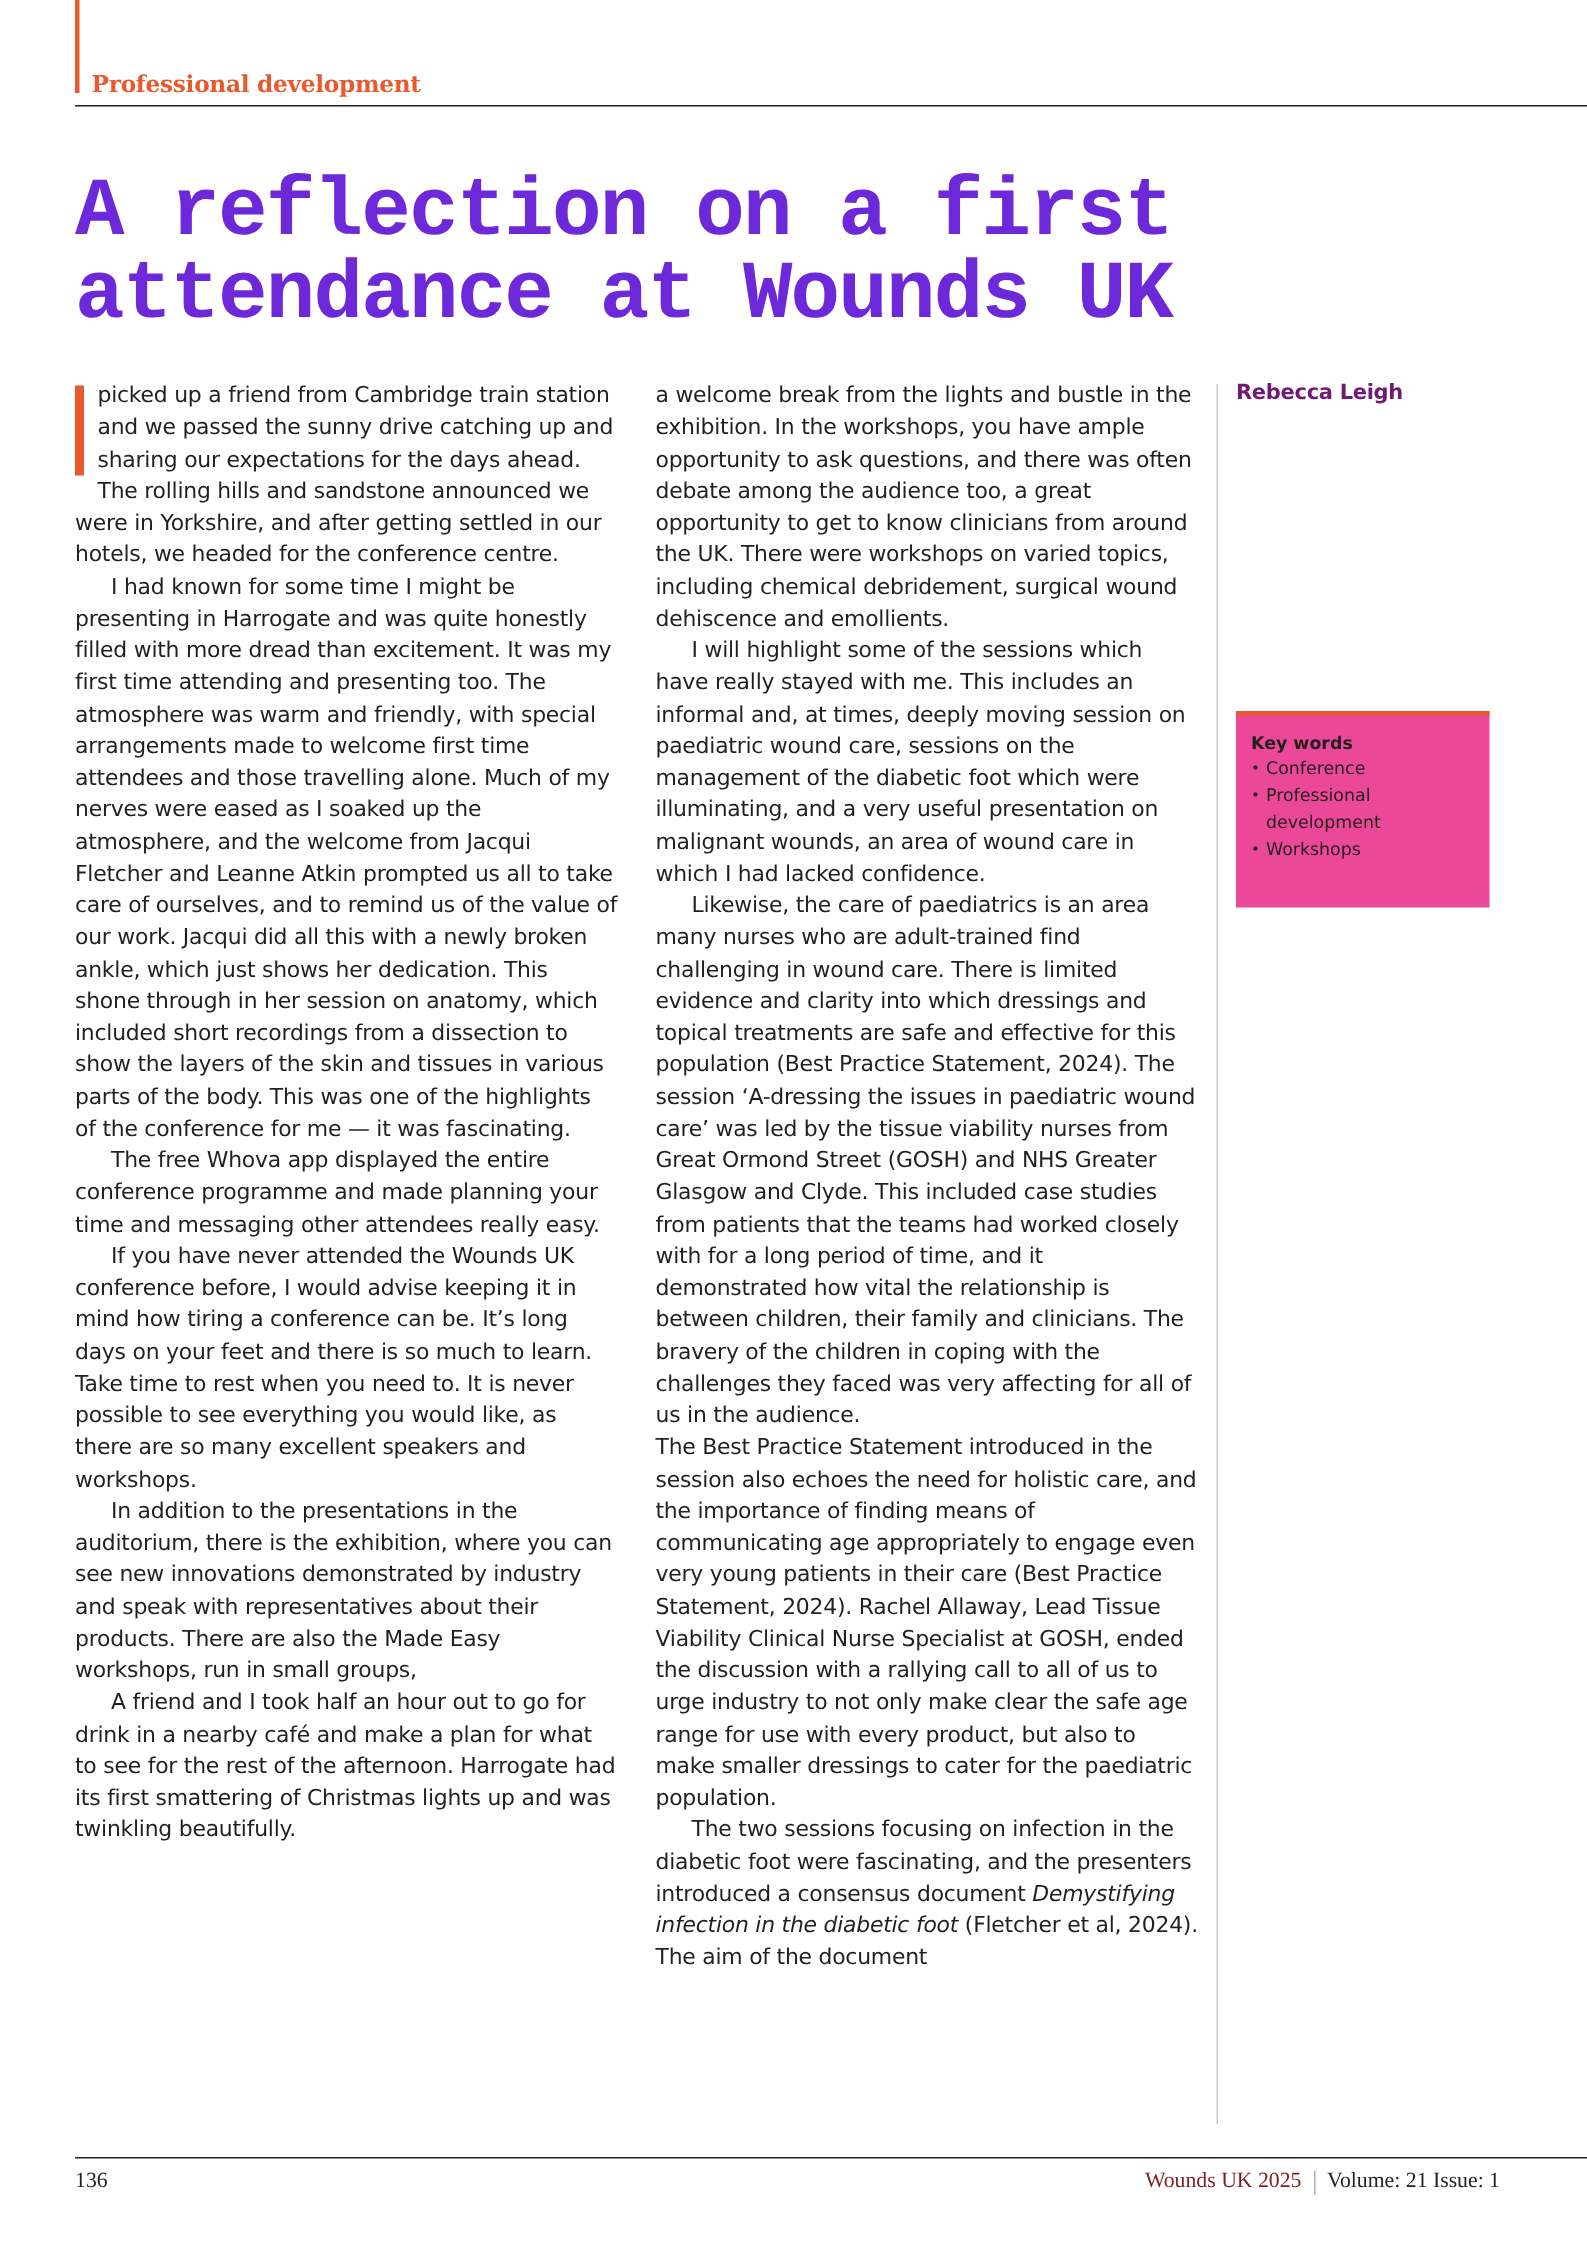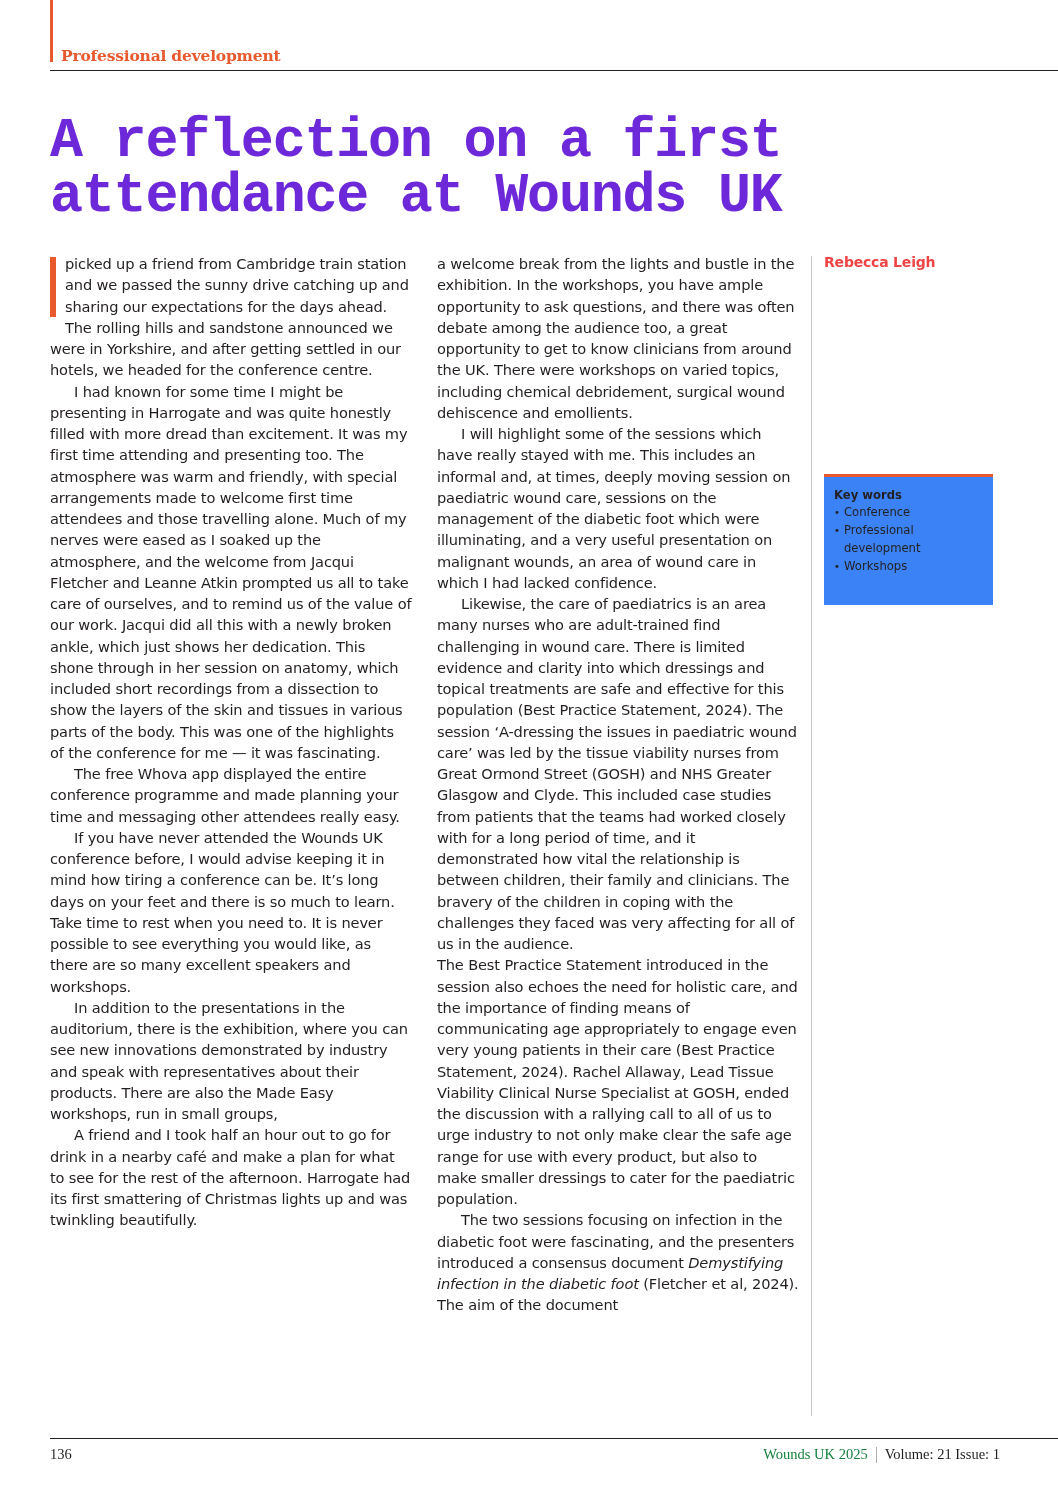--- a/index.html
+++ b/index.html
@@ -20,34 +20,34 @@
     .col2 { left: 437px; width: 362px; }
     .col p { margin: 0; text-indent: 24px; letter-spacing: -0.15px; }
     .col p.noindent { text-indent: 0; }
     .col em { font-style: italic; }
 
     .dropcap { float: left; width: 6px; height: 60px; margin: 4px 9px 0 0; background: #e8592d; }
 
     .vdivider { position: absolute; left: 811px; top: 256px; width: 1px; height: 1160px; background: #c8c8c8; }
 
     .author { position: absolute; left: 824px; top: 254px; width: 180px; }
-    .author-name { font-size: 14px; font-weight: bold; color: #ef4444; margin: 0 0 3px 0; letter-spacing: -0.2px; }
+    .author-name { font-size: 14px; font-weight: bold; color: #701a75; margin: 0 0 3px 0; letter-spacing: -0.2px; }
     .author-affil { font-size: 12.6px; line-height: 17.6px; font-style: italic; color: #231f20; margin: 0; letter-spacing: -0.15px; }
 
     .keywords { position: absolute; left: 824px; top: 474px; width: 169px; height: 131px;
-      background: #3b82f6; border-top: 3px solid #e8592d; box-sizing: border-box; padding: 11px 10px 0 10px; }
+      background: #ec4899; border-top: 3px solid #e8592d; box-sizing: border-box; padding: 11px 10px 0 10px; }
     .keywords-title { font-size: 11.6px; font-weight: bold; margin: 0 0 2px 0; color: #231f20; }
     .keywords ul { list-style: none; margin: 0; padding: 0; }
     .keywords li { position: relative; padding-left: 10px; font-size: 11.6px; line-height: 17.3px; color: #231f20; margin-bottom: 1px; }
     .keywords li::before { content: "\2022"; position: absolute; left: 0; top: 0; font-size: 10px; }
 
     .footer-rule { position: absolute; left: 50px; top: 1438px; width: 1008px; height: 1px; background: #231f20; }
     .page-number { position: absolute; left: 50px; top: 1446px; font-family: "Liberation Serif", serif; font-size: 14.5px; color: #231f20; }
     .journal { position: absolute; right: 58px; top: 1446px; font-family: "Liberation Serif", serif; font-size: 14.5px; display: flex; align-items: center; }
-    .journal-name { color: #15803d; }
+    .journal-name { color: #7f1d1d; }
     .journal-sep { display: inline-block; width: 1px; height: 16px; background: #b0b0b0; margin: 0 8px; }
     .journal-vol { color: #231f20; }
   </style>
 </head>
 <body>
 
 <div class="section-bar"></div>
 <div class="section-label">Professional development</div>
 <div class="header-rule"></div>
 

